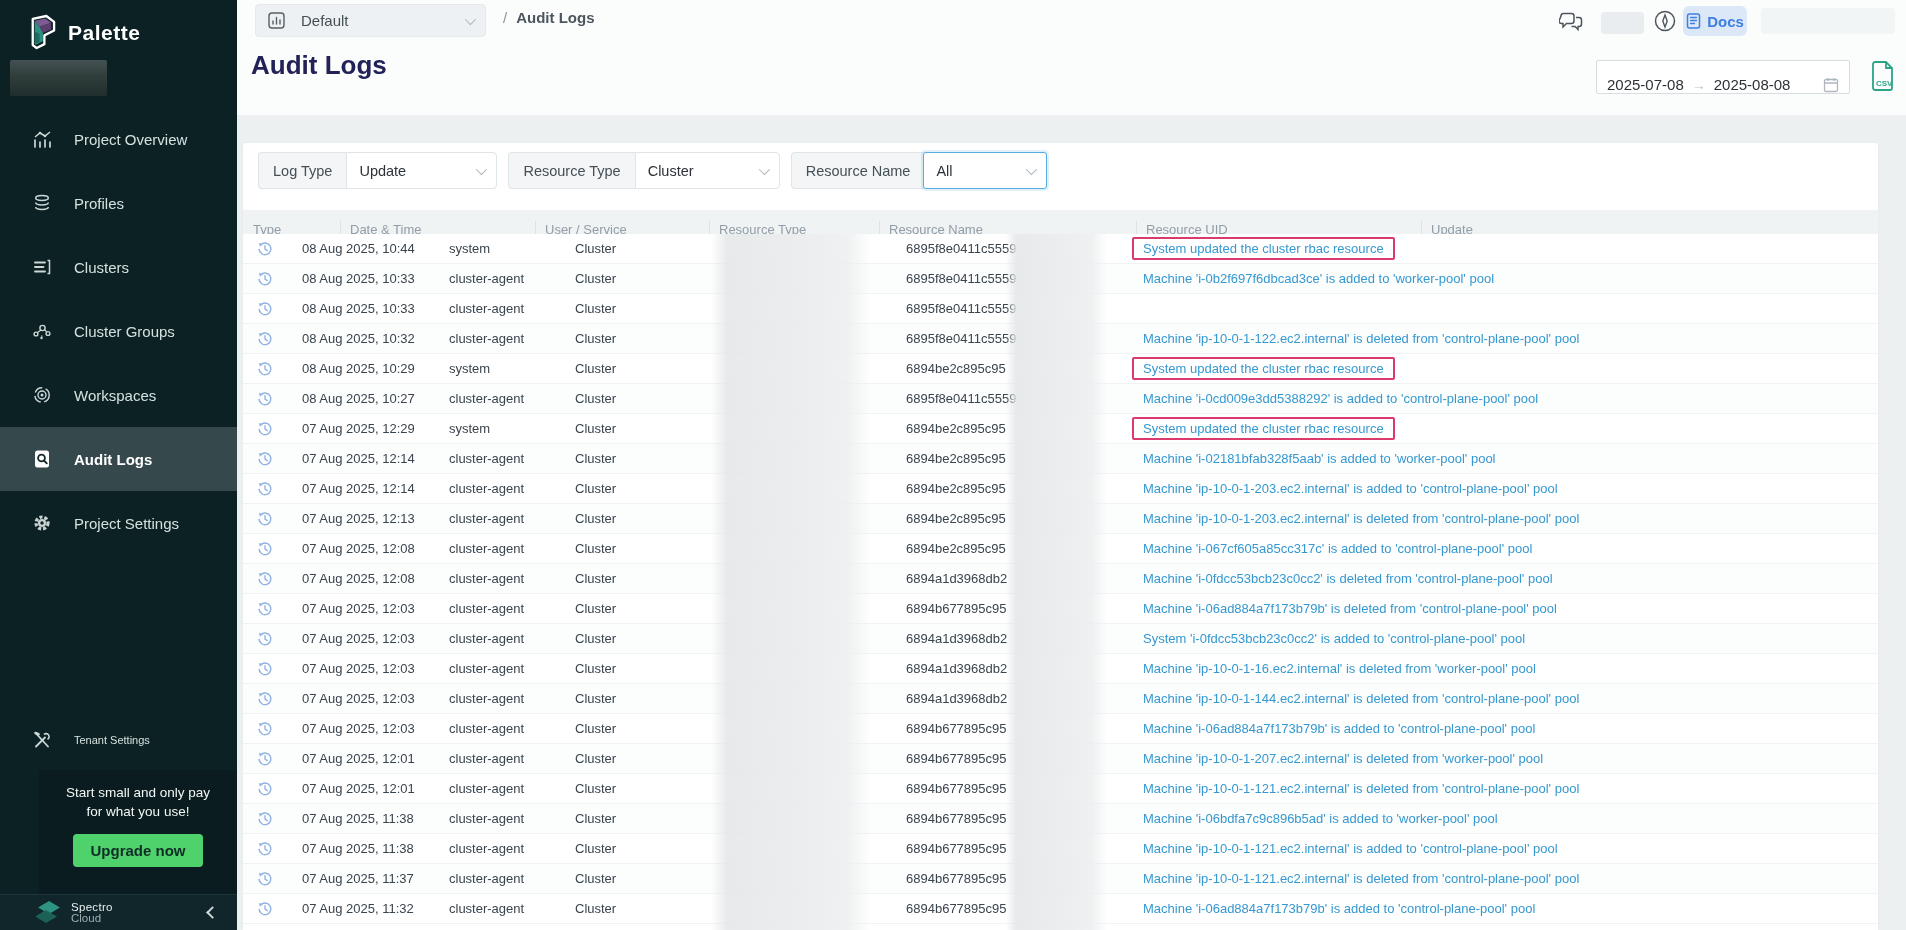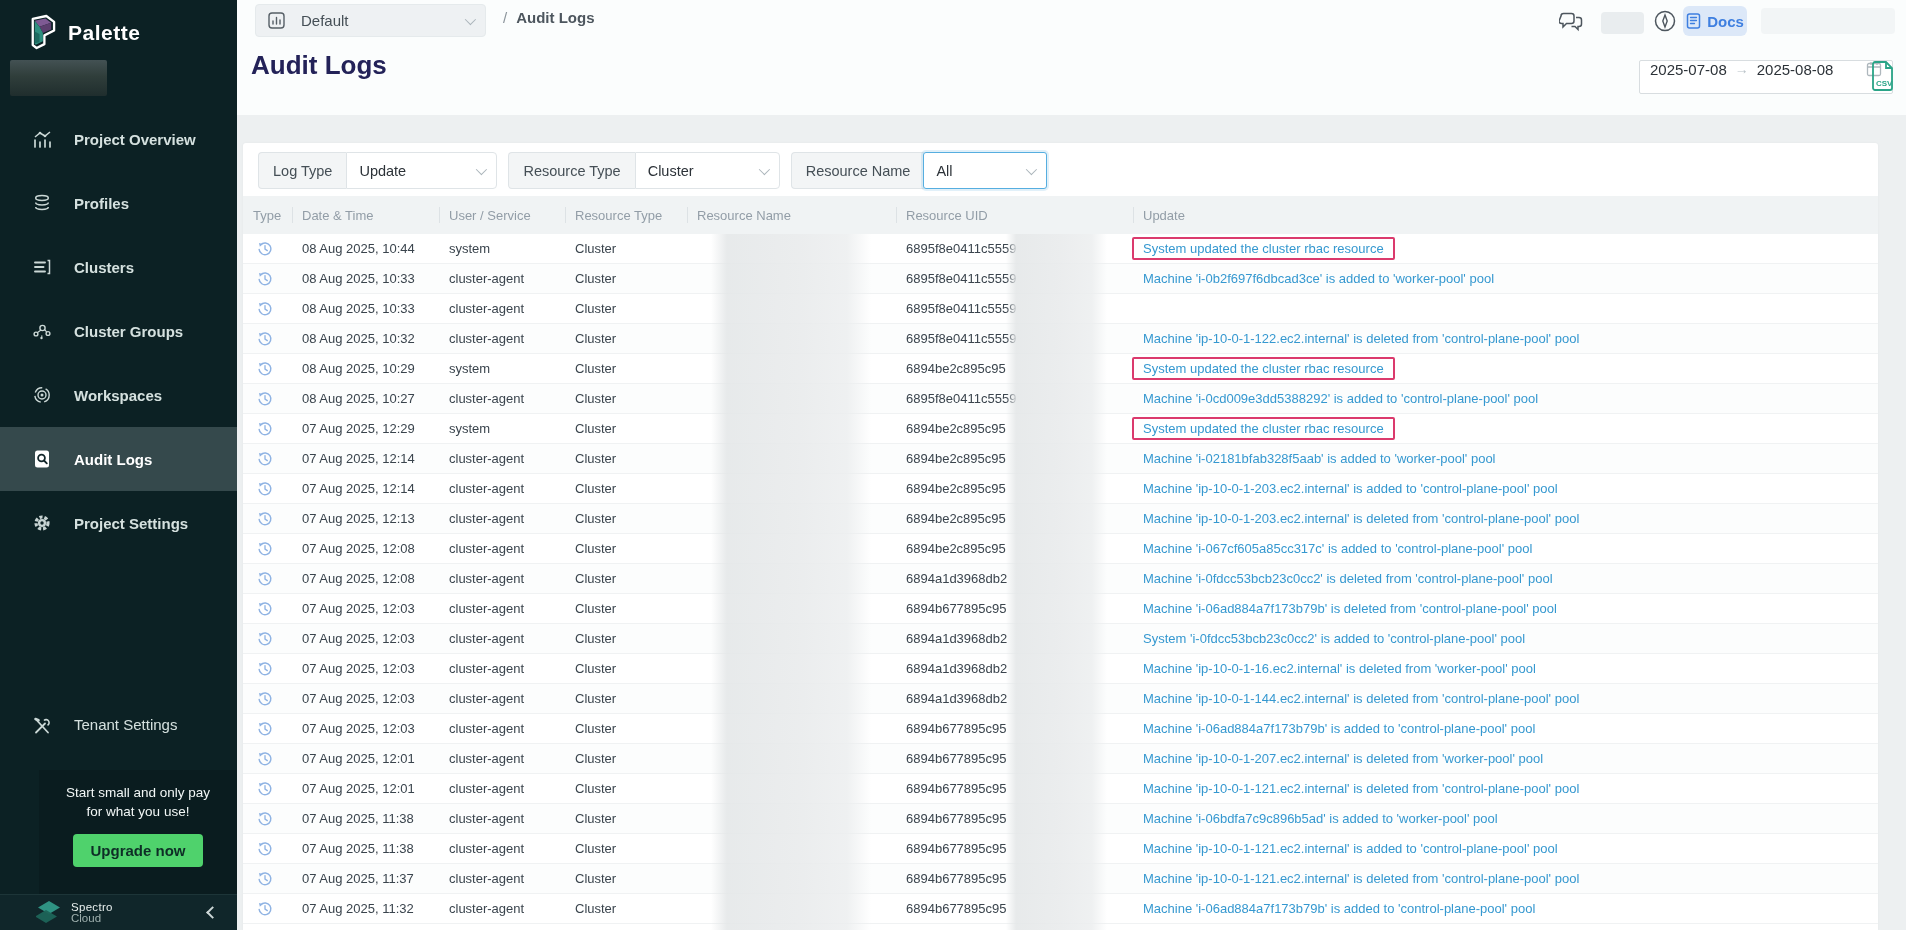--- a/index.html
+++ b/index.html
@@ -8,25 +8,25 @@
 
   
   .sidebar { position:absolute; left:0; top:0; width:237px; height:930px;
              background:#0c2124; color:#dde8e6; z-index:5; }
   .brand-row { position:absolute; top:14px; left:24px; display:flex; align-items:center; gap:11px; }
   .brand-name { font-size:21px; font-weight:700; color:#ffffff; letter-spacing:.5px; }
   .redacted-dark { position:absolute; top:60px; left:10px; width:97px; height:36px; border-radius:2px;
                    background:linear-gradient(180deg,#4d5a5c 0%,#36433f 45%,#23302f 100%); opacity:.85; }
   .nav { position:absolute; top:107px; left:0; right:0; }
   .nav-item { height:64px; display:flex; align-items:center; padding-left:32px; gap:22px;
-              font-size:15px; color:#d5e1df; cursor:pointer;font-weight:bold; }
+              font-size:15px; color:#d5e1df; cursor:pointer; }
   .nav-item.active { background:#35494c; color:#ffffff; font-weight:600; }
   .nav-item svg { flex:0 0 auto; }
   .tenant-item { position:absolute; top:716px; left:0; right:0; height:48px; display:flex;
-                 padding-left:32px; gap:22px; font-size:15px; color:#d5e1df; cursor:pointer; }
+                 align-items:center; padding-left:32px; gap:22px; font-size:11px; color:#d5e1df; cursor:pointer; }
   .promo { position:absolute; top:770px; left:0; right:0; height:124px; background:#0a1c1f;
            text-align:center; padding-top:13px;margin-left:39px; }
   .promo-line { font-size:13.5px; color:#f2f7f6; line-height:19px; }
   .upgrade-btn { margin-top:13px; display:inline-block; background:#4fd26c; color:#0e2d26;
                  font-size:15px; font-weight:700; padding:8px 17px; border:none; border-radius:4px; cursor:pointer; }
   .side-footer { position:absolute; bottom:0; left:0; right:0; height:36px; background:#10262a;
                  border-top:1px solid #1d3538; display:flex; align-items:center; padding:0 20px 0 36px; }
   .sc-text { margin-left:9px; line-height:11px; }
   .sc-top { font-size:11.5px; font-weight:400; color:#e8efee; letter-spacing:.3px; }
   .sc-bottom { font-size:11.5px; color:#9fb0ae; }
@@ -46,43 +46,43 @@
   .breadcrumb .current { color:#4d565e; font-weight:700; }
   .top-icons { position:absolute; top:8px; left:1322px; right:0; height:30px; }
   .icon-btn { position:absolute; cursor:pointer; }
   .patch-a { position:absolute; left:42px; top:4px; width:43px; height:22px; background:#e9edef; border-radius:4px; }
   .patch-b { position:absolute; left:202px; top:0px; width:134px; height:26px; background:#f2f5f6; border-radius:4px; }
   .docs-btn { position:absolute; left:124px; top:-2px; width:64px; height:30px; background:#dce8f8;
               border:none; border-radius:6px; color:#3e7fe0; font-size:15px; font-weight:600;
               display:flex; align-items:center; justify-content:center; gap:6px; cursor:pointer; }
   .page-title { position:absolute; top:50px; left:14px; font-size:26px; font-weight:700; color:#232258; }
   .date-range { position:absolute; top:60px; left:1359px; width:254px; height:34px; background:#ffffff;
-                border:1px solid #d8dde0; border-radius:2px; display:flex; align-items:flex-start;
-                padding:0 10px; gap:8px; cursor:pointer;margin-left:43px; }
+                border:1px solid #d8dde0; border-radius:2px; display:flex; align-items:flex-end;
+                padding:0 10px; gap:8px; cursor:pointer; }
   .date-val { font-size:15px; color:#2c3238; }
   .date-arrow { color:#b9c2c8; font-size:14px; }
   .csv-btn { position:absolute; top:60px; left:1629px; width:34px; height:34px; background:transparent;
              border:none; cursor:pointer; }
 
   
   .card { position:absolute; top:143px; left:6px; width:1635px; height:787px; background:#ffffff;
           border-radius:3px 3px 0 0; box-shadow:0 0 3px rgba(0,0,0,.04); }
   .filters { position:absolute; top:9px; left:15px; display:flex; }
   .filter-group { display:flex; margin-right:11px; }
   .filter-label { background:#f3f5f6; border:1px solid #dfe4e7; border-right:none; border-radius:4px 0 0 4px;
                   font-size:14.5px; color:#454f56; height:37px; display:flex; align-items:center; padding:0 14px; }
   .filter-select { background:#ffffff; border:1px solid #dfe4e7; border-radius:0 4px 4px 0; height:37px;
                    display:flex; align-items:center; padding:0 12px; font-size:14.5px; color:#2c3238; cursor:pointer; }
   .filter-select .caret { margin-left:auto; }
   .w1{width:151px} .w2{width:145px} .w3{width:124px}
   .filter-select.focused { border:1.5px solid #56aee0; border-radius:3px;
                            box-shadow:0 0 0 2px rgba(86,174,224,.18); margin-left:-1px; }
 
   .grid { display:grid; grid-template-columns:49px 147px 126px 122px 209px 237px 1fr; }
-  .table-head { position:absolute; top:53px; left:0; right:0; height:38px; background:#f0f3f4; }
+  .table-head { position:absolute; top:67px; left:0; right:0; height:38px; background:#f0f3f4;gap:48px; }
   .th { font-size:13px; color:#929da7; display:flex; align-items:center; padding-left:10px; position:relative; }
   .th + .th::before { content:""; position:absolute; left:0; top:11px; height:16px; width:1px; background:#dde2e5; }
   #table-rows { position:absolute; top:91px; left:0; right:0; bottom:0; overflow:hidden; }
   .t-row { height:30px; border-bottom:1px solid #f0f2f3; background:#ffffff; }
   .t-row.alt { background:#fcfdfd; }
   .cell { font-size:13px; color:#3a444d; display:flex; align-items:center; padding-left:10px;
           white-space:nowrap; overflow:hidden; }
   .c-type { padding-left:14px; }
   .c-update { overflow:visible; }
   .update-text { color:#3598d0; font-size:13px; cursor:pointer; }

